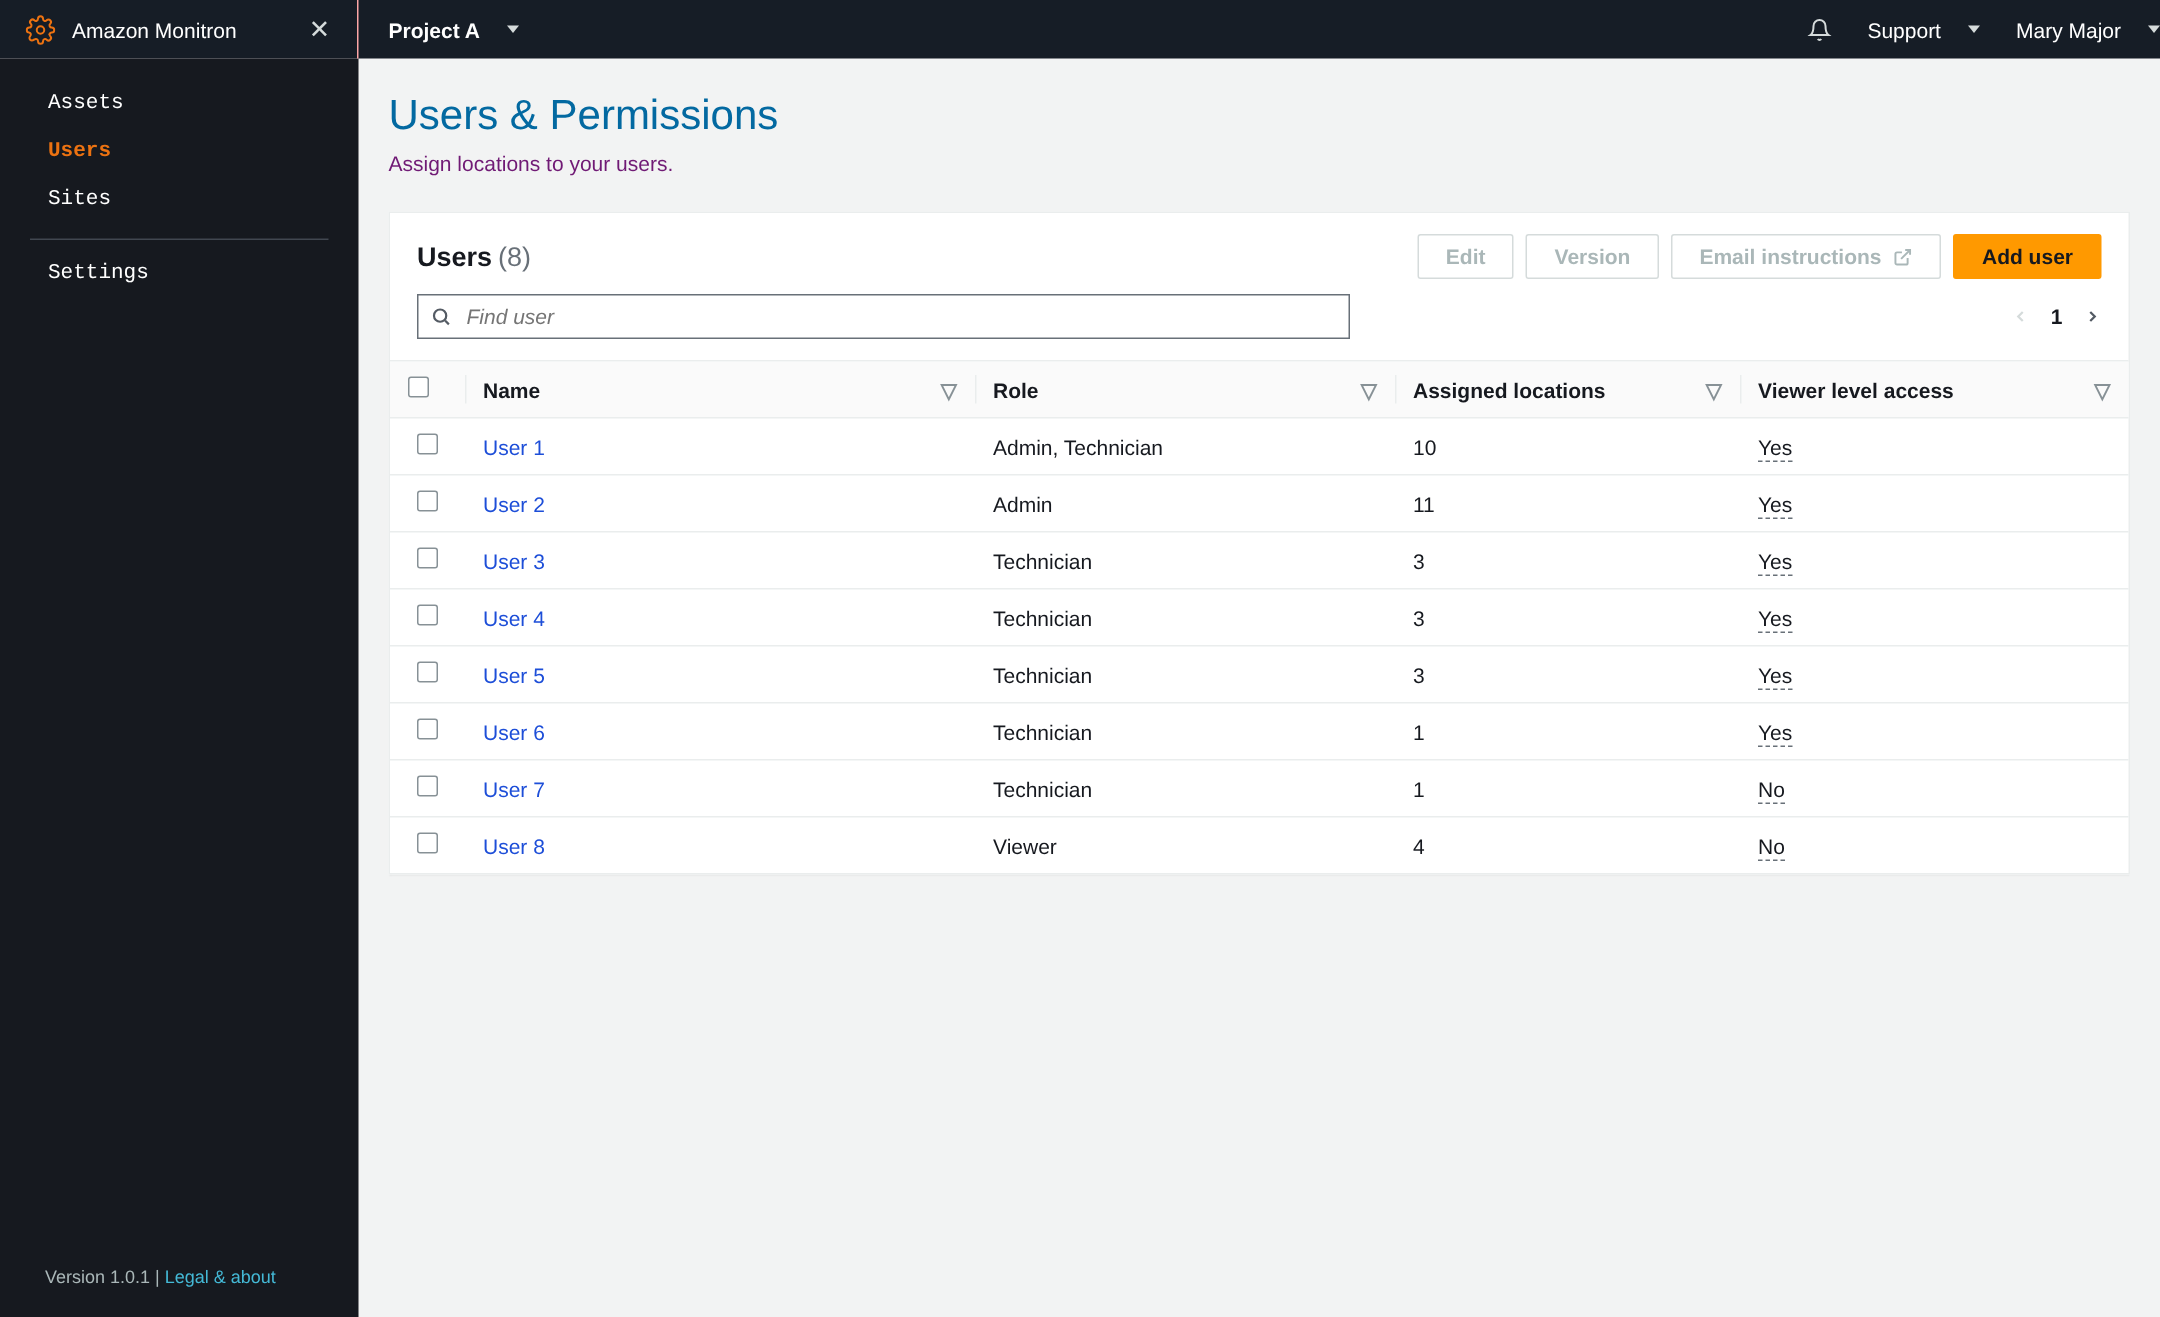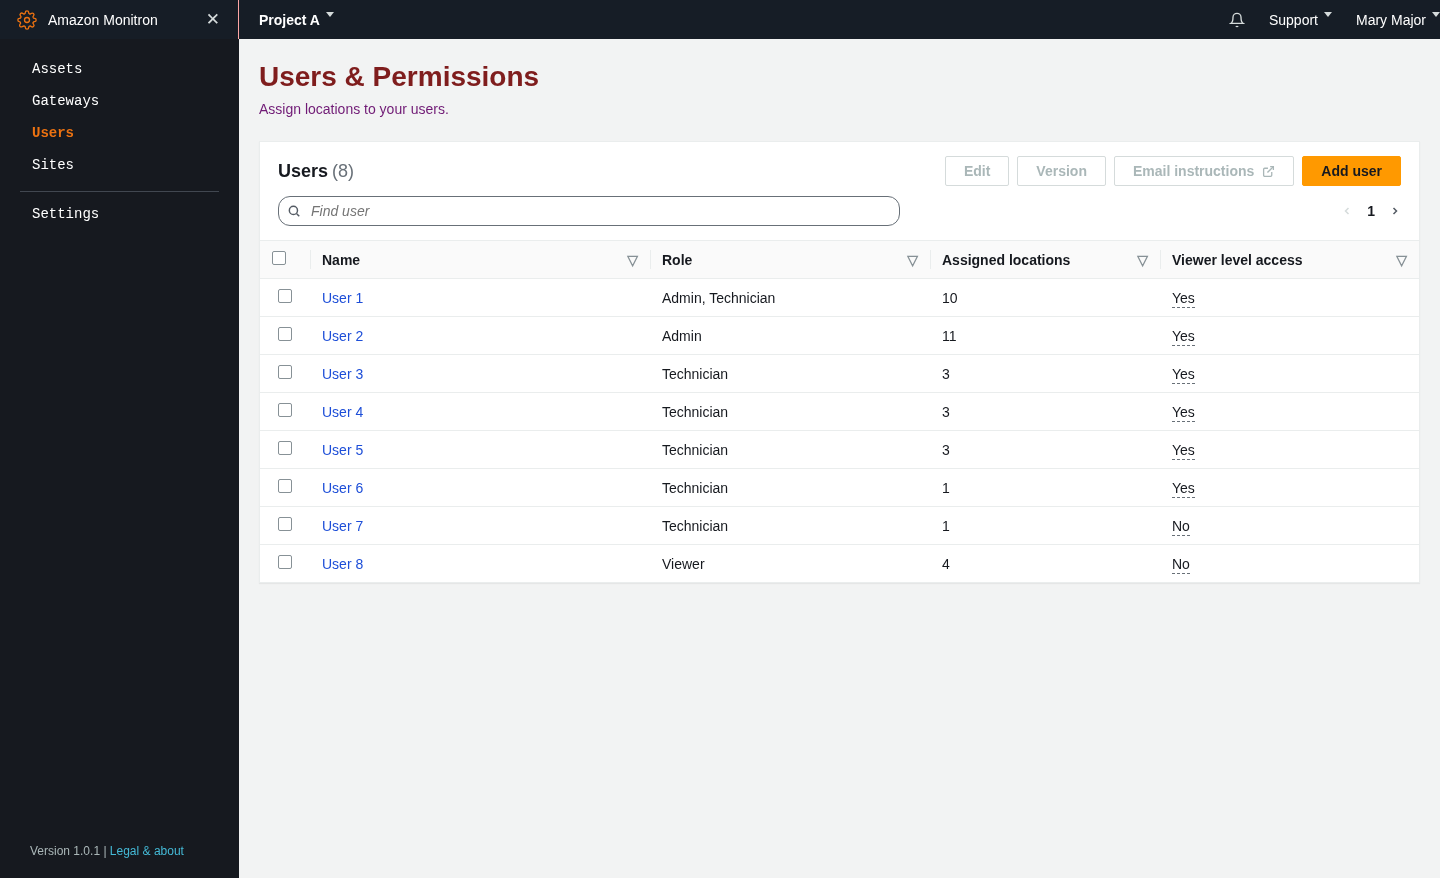--- a/index.html
+++ b/index.html
@@ -58,21 +58,21 @@
     gap: 24px;
   }
   .caret-down {
     display: inline-block;
     width: 0; height: 0;
     border-left: 4.5px solid transparent;
     border-right: 4.5px solid transparent;
     border-top: 5px solid #d5dbdb;
     vertical-align: middle;
   }
-  .topbar .menuitem { cursor: pointer; display: flex; align-items: flex-start; gap:6px;}
+  .topbar .menuitem { cursor: pointer; display: flex; align-items: center; gap:18px;}
 
   
   .shell {
     display: flex;
     flex: 1;
     min-height: 0;
   }
 
   
   .sidebar {
@@ -105,21 +105,21 @@
     color: #aab7b8;
   }
   .sidebar .footer a { color: #44b9d6; text-decoration: none; }
 
   
   .content {
     flex: 1;
     overflow: auto;
     padding: 22px 20px;
   }
-  .page-title { font-size: 28px; font-weight: 700; color: #7f1d1d; }
+  .page-title { font-size: 28px; font-weight: 400; color: #0369a1; }
   .page-subtitle { color: #701a75; margin-top: 8px; font-size: 14px; }
 
   .panel {
     background: #fff;
     border: 1px solid #eaeded;
     margin-top: 24px;
     box-shadow: 0 1px 1px rgba(0,0,0,0.05);
   }
   .panel-header {
     display: flex;
@@ -163,21 +163,21 @@
     padding: 0 18px 14px 18px;
     gap: 12px;
   }
   .search {
     position: relative;
     width: 622px;
   }
   .search input {
     width: 100%;
     border: 1px solid #687078;
-    border-radius: 12px;
+    border-radius: 0;
     padding: 6px 26px 6px 32px;
     font-size: 14px;
     font-style: italic;
     color: #687078;
   }
   .search .mag {
     position: absolute; left: 9px; top: 50%; transform: translateY(-50%);
     color: #545b64;
   }
   .pager {
@@ -274,21 +274,20 @@
     <span class="menuitem">
       <span>Mary Major</span>
       <span class="caret-down"></span>
     </span>
   </div>
 </div>
 
 <div class="shell">
   <nav class="sidebar">
     <a class="navlink">Assets</a>
-    <a class="navlink">Gateways</a>
     <a class="navlink active">Users</a>
     <a class="navlink">Sites</a>
     <hr>
     <a class="navlink">Settings</a>
     <div class="footer">
       <span>Version 1.0.1 | </span><a href="#">Legal &amp; about</a>
     </div>
   </nav>
 
   <main class="content">

